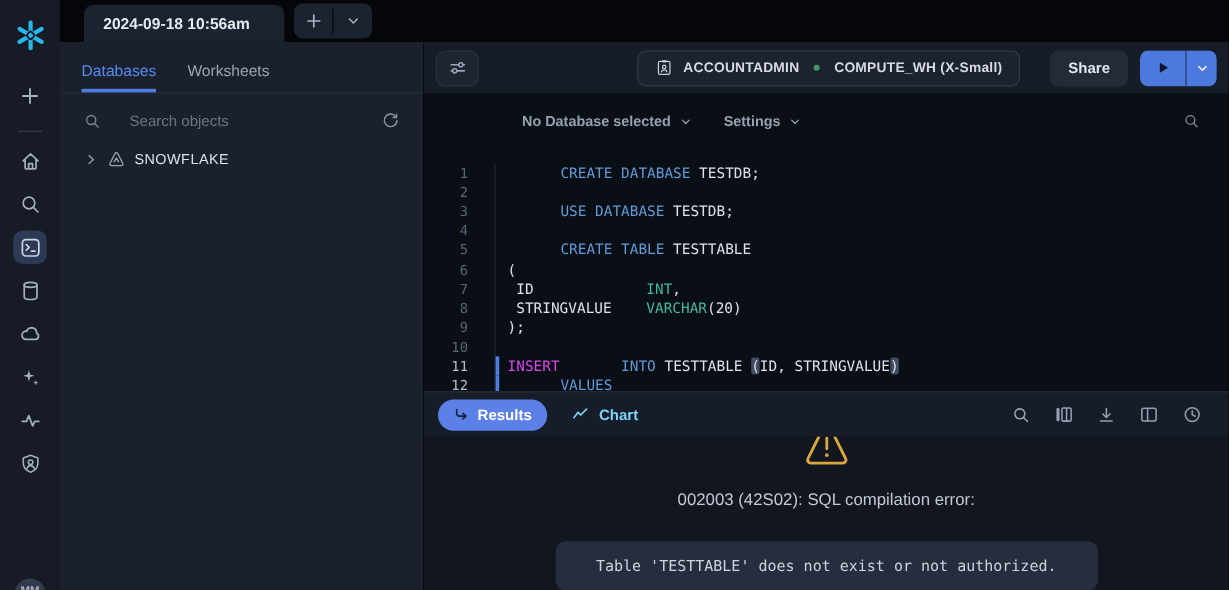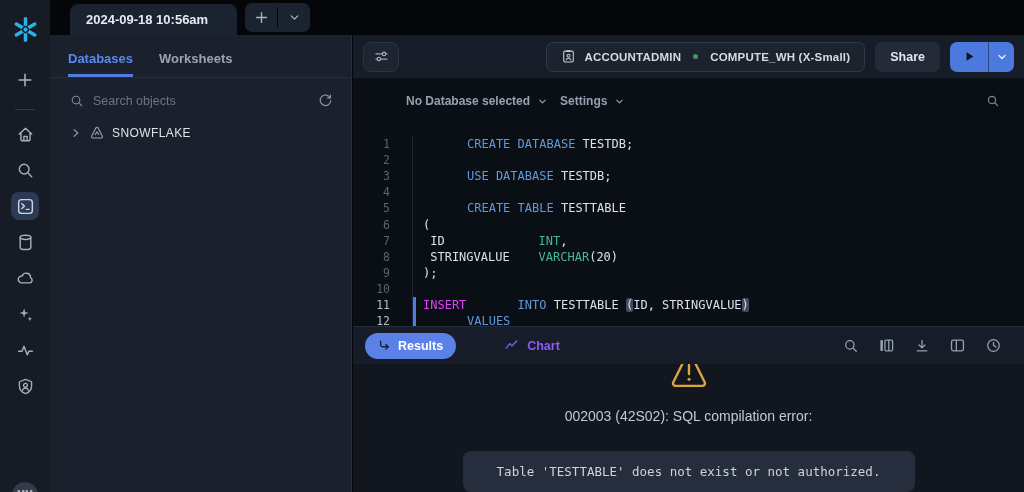--- a/index.html
+++ b/index.html
@@ -28,72 +28,72 @@
             color:#e6eaf1; font-size:13px; font-weight:700; }
   .tab-actions { position:absolute; left:195px; top:3px; width:65px; height:29px; background:#1c2330;
                  border-radius:7px; display:flex; overflow:hidden; }
   .tab-actions button { width:32px; display:flex; align-items:center; justify-content:center; color:#aab3c2; }
   .tab-actions .vdiv { width:1px; background:#04060a; margin:4px 0; }
 
   
   .panel { position:absolute; left:50px; top:35px; width:302px; bottom:0; background:#1b212c;
            border-right:1px solid #262d39; }
   .panel-tabs { display:flex; gap:26px; padding:16px 0 0 18px; height:43px; border-bottom:1px solid #262d39; }
-  .ptab { font-size:13px; font-weight:700; color:#9aa3b2; padding-bottom:7px; border-bottom:3px solid transparent; }
+  .ptab { font-size:13px; font-weight:400; color:#9aa3b2; padding-bottom:7px; border-bottom:3px solid transparent; }
   .ptab.active { color:#568af2; border-bottom-color:#4f7ce0; }
-  .search-row { display:flex; align-items:flex-end; padding:15px 18px 0 20px; gap:9px; }
+  .search-row { display:flex; align-items:flex-end; padding:15px 18px 0 20px; gap:24px; }
   .search-row input { flex:1; background:transparent; border:none; outline:none; color:#d0d5dd; font-size:12.5px; }
   .search-row input::placeholder { color:#6b7585; }
   .refresh-btn { color:#8a94a4; display:flex; }
   .tree-row { display:flex; align-items:center; gap:7px; padding:17px 0 0 20px; }
   .tree-label { font-size:12px; color:#dde2ea; letter-spacing:.4px; font-weight:500; }
 
   
   .main { position:absolute; left:353px; top:35px; right:0; bottom:0; }
   .main-toolbar { position:absolute; left:0; right:0; top:0; height:43px; background:#171d28;
                   display:flex; align-items:center; justify-content:space-between; padding:0 10px; }
   .filters-btn { width:36px; height:30px; border-radius:8px; background:#1e2531; border:1px solid #2b3442;
                  color:#9aa5b5; display:flex; align-items:center; justify-content:center; }
   .right-cluster { display:flex; align-items:center; gap:10px; }
   .context-pill { height:30px; border-radius:7px; background:#1c232e; border:1px solid #313a49;
                   display:flex; align-items:center; gap:8px; padding:0 14px; cursor:pointer; }
   .context-pill .ctx-text { font-size:11.5px; font-weight:700; color:#d5dae3; letter-spacing:.2px; }
   .ctx-dot { width:5px; height:5px; border-radius:50%; background:#3f9960; margin:0 4px; }
   .share-btn { height:30px; border-radius:7px; background:#242b38; color:#e2e6ee; font-size:12.5px;
-               font-weight:700; padding:0 15px; }
+               font-weight:700; padding:0 15px;margin-left:15px; }
   .run-group { height:30px; border-radius:7px; overflow:hidden; display:flex; }
   .run-btn { width:38px; background:#4b79dd; display:flex; align-items:center; justify-content:center; }
   .run-more { width:26px; background:#4b79dd; border-left:1px solid rgba(8,14,26,.45);
               display:flex; align-items:center; justify-content:center; color:#eef2f8; }
 
   
   .editor { position:absolute; left:0; right:0; top:43px; height:248px; background:#0a0e15; overflow:hidden; }
-  .editor-header { height:46px; display:flex; align-items:center; padding-left:53px; gap:12px; position:relative; }
+  .editor-header { height:46px; display:flex; align-items:center; padding-left:82px; gap:26px; position:relative; }
   .hdr-item { display:flex; align-items:center; gap:7px; color:#96a0b0; font-size:12px; font-weight:600; cursor:pointer; }
   .editor-search { position:absolute; right:24px; top:16px; color:#7e8898; display:flex; }
   .code { position:absolute; top:58px; left:0; right:0; bottom:0; font-family:"DejaVu Sans Mono",monospace;
           font-size:12px; }
   .cl { display:flex; height:16.1px; align-items:center; }
   .ln { width:37px; text-align:right; color:#5a6474; font-size:11.5px; flex:none;
         font-family:"DejaVu Sans Mono",monospace; }
   .sep { width:23px; align-self:stretch; border-right:1px solid #1e2633; flex:none; }
   .ind { width:3px; align-self:stretch; flex:none; background:transparent; }
   .cur .ind { background:#4f7ce0; }
   .cur .ln { color:#b6beca; }
   .ct { padding-left:7px; white-space:pre; color:#dce1ea; }
   .kw { color:#6299d9;margin-left:44px; } .ty { color:#45b79e; } .ins { color:#d946ef; } .pl { color:#dce1ea; }
   .bk { color:#dce1ea; background:#434b61; border-radius:2px; }
 
   
   .results { position:absolute; left:0; right:0; top:291px; bottom:0; }
   .results-header { height:38px; background:#171d28; border-top:1px solid #252d3a;
-                    display:flex; align-items:center; padding:0 12px;gap:28px; }
+                    display:flex; align-items:center; padding:0 12px; }
   .results-pill { height:26px; border-radius:14px; background:#5b80e8; display:flex; align-items:center;
                   gap:7px; padding:0 13px; color:#fff; font-size:12.5px; font-weight:700; }
-  .chart-tab { display:flex; align-items:center; gap:8px; margin-left:20px; color:#8b5cf6;
+  .chart-tab { display:flex; align-items:center; gap:8px; margin-left:20px; color:#7dd3fc;
                font-size:12.5px; font-weight:600; }
   .results-tools { margin-left:auto; display:flex; align-items:center; gap:19px; padding-right:10px; }
   .results-tools button { color:#96a0b2; display:flex; }
   .results-body { position:absolute; top:38px; left:0; right:0; bottom:0; background:#12161f;
                   overflow:hidden; display:flex; flex-direction:column; align-items:center; }
   .warn-tri { margin-top:-13px; flex:none; }
   .err-line { margin-top:19px; font-size:14px; color:#c2c9d4; }
   .err-box { margin-top:27px; width:452px; height:42px; border-radius:8px; background:#262e3d;
              display:flex; align-items:center; justify-content:center;
              font-family:"DejaVu Sans Mono",monospace; font-size:12.5px; color:#ccd3dd; }

